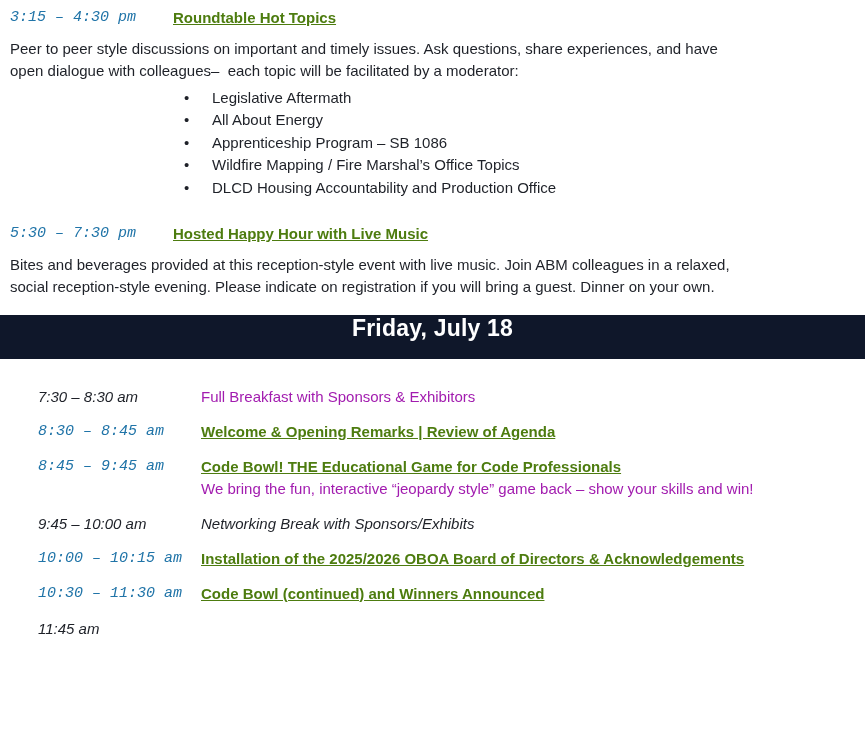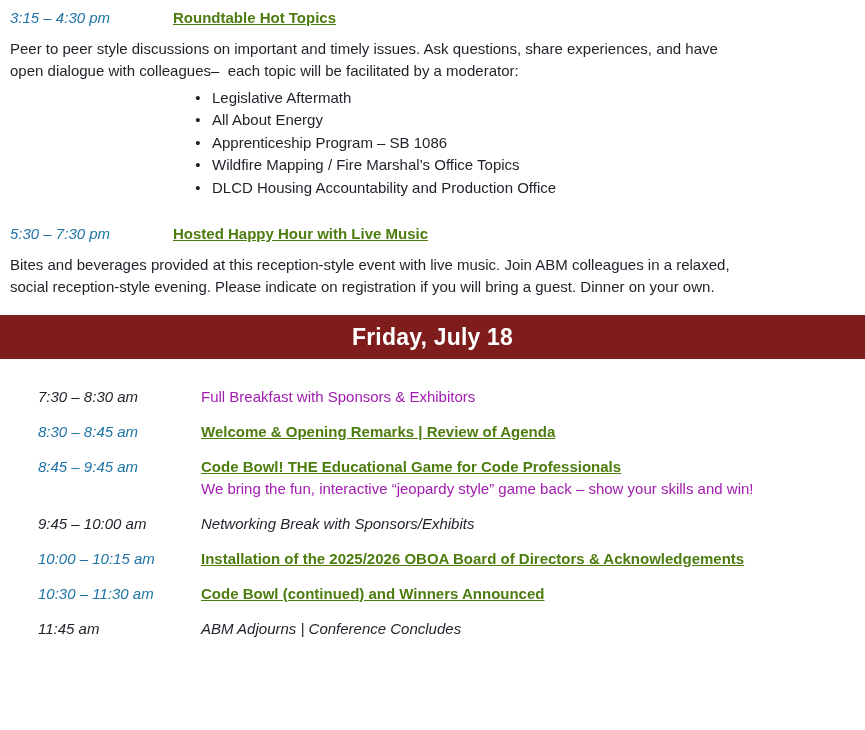--- a/index.html
+++ b/index.html
@@ -14,62 +14,61 @@
     overflow: hidden;
   }
   .page { padding: 7px 20px 0 10px; }
 
   
   .srow { display: flex; line-height: 22px; }
   .time-col {
     flex: 0 0 163px;
     font-style: italic;
   }
-  .time-blue { color: #2074a8; }
+  .time-blue { color: #2074a8; font-family: Liberation Mono, monospace; }
   .time-dark { color: #1e2128; }
   .title-blue { color: #4d7c0f; font-weight: bold; text-decoration: underline; }
   .title-plain { color: #a21caf; }
   .title-italic { color: #1e2128; font-style: italic; }
 
   
   .body-par {
     margin: 9px 0 0 0;
     line-height: 22px;
     white-space: pre-wrap;
     color: #1e2128;
   }
 
   
   .bullets {
     list-style: none;
     margin: 5px 0 0 0;
     padding: 0 0 0 168px;
-    text-align: center;
   }
   .bullets li {
     display: flex;
     line-height: 22.4px;
   }
   .bullets li .dot::before { content: "•"; }
   .bullets li .dot {
     flex: 0 0 34px;
     padding-left: 6px;
     color: #1e2128;
   }
 
   .gap-session { margin-top: 24px; }
 
   
   .banner {
     margin: 17px 0 0 -10px;
     width: 865px;
     height: 44px;
-    background: #7f1d1d;
+    background: #0f172a;
     display: flex;
-    align-items: center;
+    align-items: flex-start;
     justify-content: center;
   }
   .banner-title {
     color: #ffffff;
     font-weight: bold;
     font-size: 23px;
     letter-spacing: 0.2px;
   }
 
   
@@ -164,19 +163,16 @@
     <div class="frow">
       <div class="time-col time-blue">10:30 – 11:30 am</div>
       <div class="fcontent">
           <div class="title-blue">Code Bowl (continued) and Winners Announced</div>
         </div>
     </div>
 
 
     <div class="frow">
       <div class="time-col time-dark">11:45 am</div>
-      <div class="fcontent">
-          <div class="title-italic">ABM Adjourns | Conference Concludes</div>
-        </div>
     </div>
 
   </div>
 </div>
 
 </body></html>

